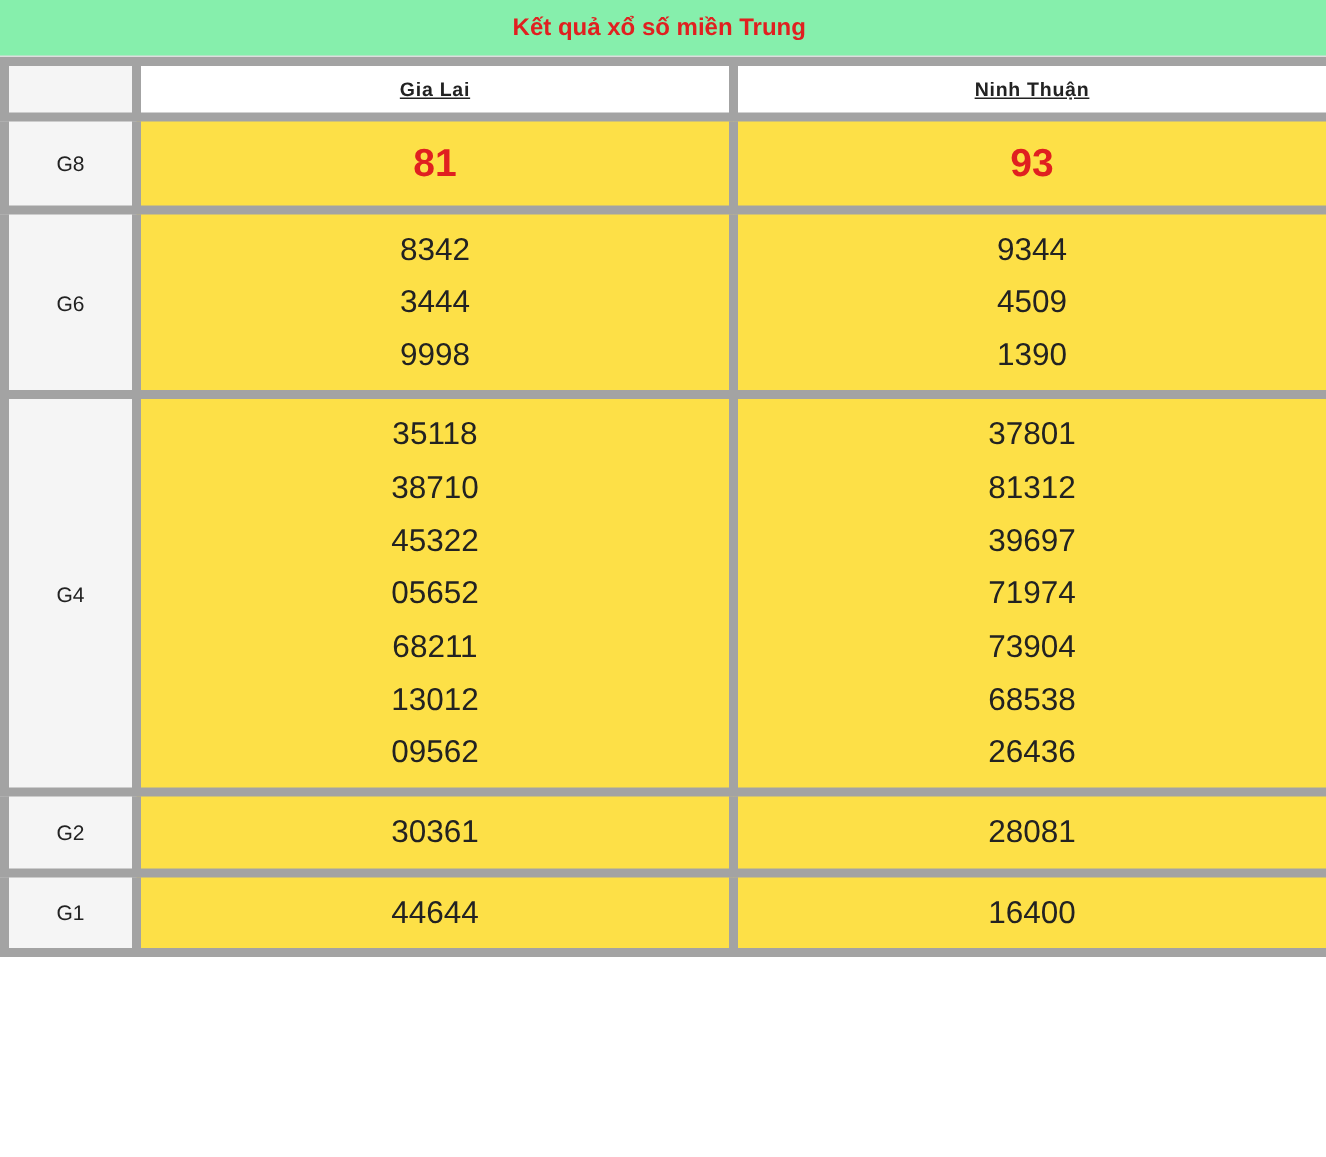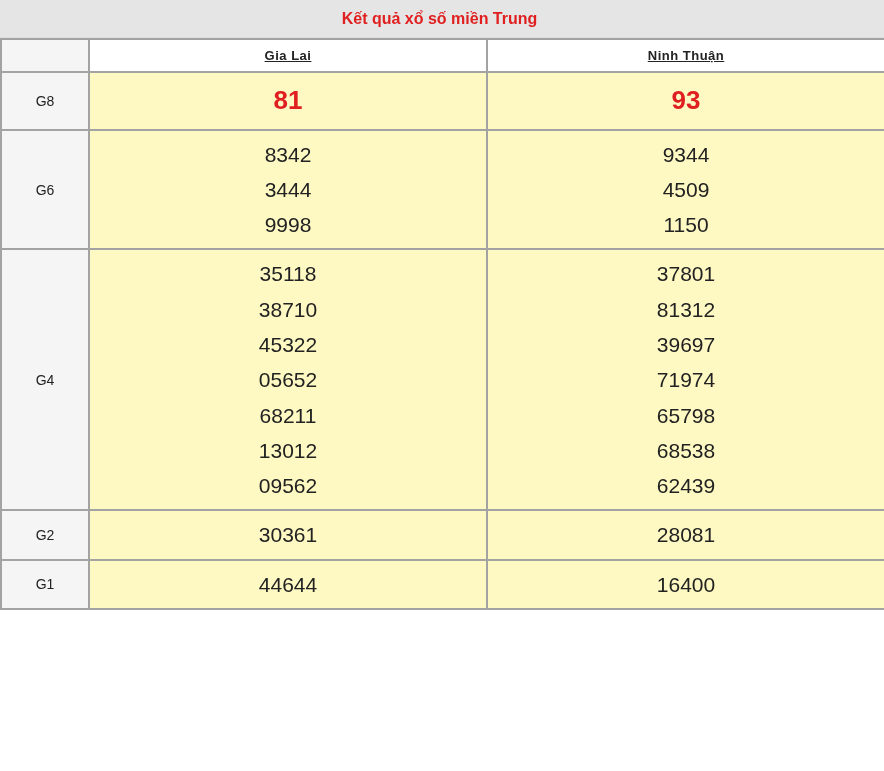--- a/index.html
+++ b/index.html
@@ -13,21 +13,21 @@
     font-family: "Liberation Sans", sans-serif;
     overflow: hidden;
   }
   .page {
     width: 884px;
     position: relative;
   }
   
   .header {
     height: 37px;
-    background: #e5e5e5;
+    background: #86efac;
     display: flex;
     align-items: center;
     justify-content: center;
     font-size: 16px;
     font-weight: bold;
     border-bottom: 1px solid #dddddd;
     white-space: nowrap;
   }
   .header .title-red {
     color: #e02020;
@@ -37,21 +37,21 @@
     color: #222222;
     font-weight: bold;
   }
   
   table.lottery {
     width: 884px;
     border-collapse: collapse;
     table-layout: fixed;
   }
   table.lottery td, table.lottery th {
-    border: 2px solid #a3a3a3;
+    border: 6px solid #a3a3a3;
     text-align: center;
     vertical-align: middle;
     color: #222222;
   }
   col.c-prize { width: 88px; }
   col.c-prov  { width: 398px; }
 
   thead th {
     height: 29px;
     background: #ffffff;
@@ -66,21 +66,21 @@
     text-decoration: underline;
     letter-spacing: 0.5px;
   }
   td.prize-label {
     background: #f5f5f5;
     font-size: 14px;
     font-weight: normal;
     color: #222222;
   }
   td.values {
-    background: #fef9c3;
+    background: #fde047;
     font-size: 21px;
     padding: 6px 0;
     line-height: 1.68;
   }
   td.values.special {
     color: #e02020;
     font-weight: bold;
     font-size: 26px;
   }
   .numline {
@@ -122,42 +122,42 @@
         <tr>
           <td class="prize-label">G6</td>
           <td class="values">
             <span class="numline">8342</span>
             <span class="numline">3444</span>
             <span class="numline">9998</span>
           </td>
           <td class="values">
             <span class="numline">9344</span>
             <span class="numline">4509</span>
-            <span class="numline">1150</span>
+            <span class="numline">1390</span>
           </td>
         </tr>
         <tr>
           <td class="prize-label">G4</td>
           <td class="values">
             <span class="numline">35118</span>
             <span class="numline">38710</span>
             <span class="numline">45322</span>
             <span class="numline">05652</span>
             <span class="numline">68211</span>
             <span class="numline">13012</span>
             <span class="numline">09562</span>
           </td>
           <td class="values">
             <span class="numline">37801</span>
             <span class="numline">81312</span>
             <span class="numline">39697</span>
             <span class="numline">71974</span>
-            <span class="numline">65798</span>
+            <span class="numline">73904</span>
             <span class="numline">68538</span>
-            <span class="numline">62439</span>
+            <span class="numline">26436</span>
           </td>
         </tr>
         <tr>
           <td class="prize-label">G2</td>
           <td class="values">
             <span class="numline">30361</span>
           </td>
           <td class="values">
             <span class="numline">28081</span>
           </td>

